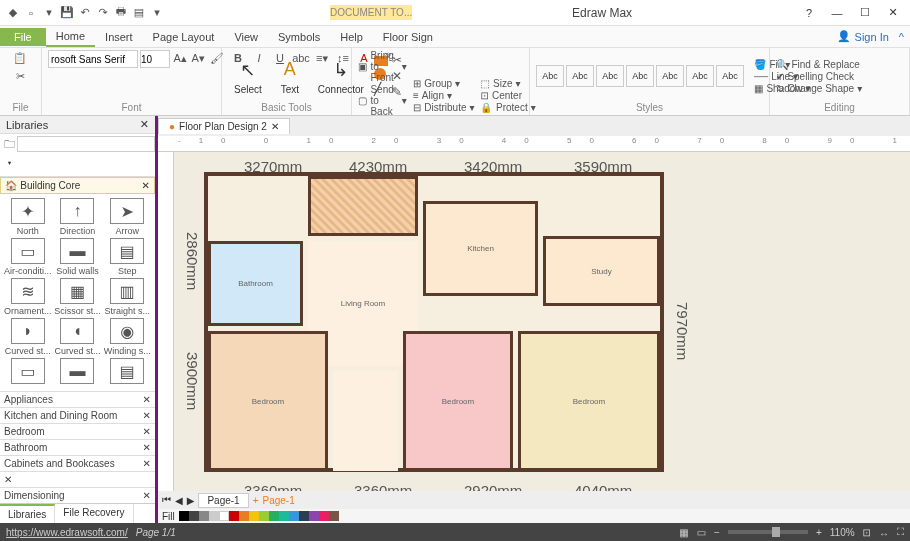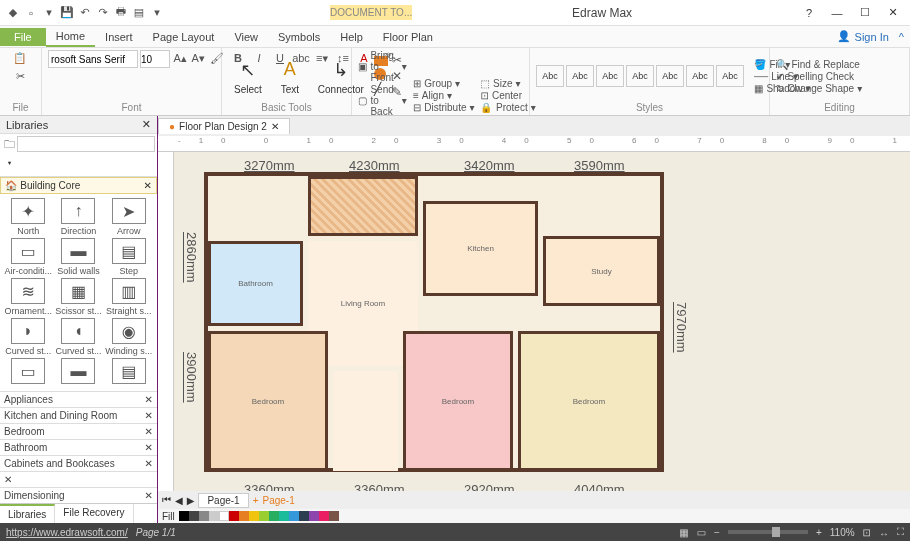--- a/index.html
+++ b/index.html
@@ -24,21 +24,21 @@
 .font-select { width: 90px; height: 18px; border: 1px solid #ccc; font-size: 10px; padding: 0 2px; }
 .size-select { width: 30px; height: 18px; border: 1px solid #ccc; font-size: 10px; }
 .toolbar-btn { width: 16px; height: 16px; display: inline-flex; align-items: center; justify-content: center; font-size: 11px; color: #555; }
 .big-btn { display: flex; flex-direction: column; align-items: center; gap: 2px; padding: 2px 6px; font-size: 10px; }
 .big-btn .icon { width: 24px; height: 24px; display:flex; align-items:center; justify-content:center; font-size:18px; }
 .arrange-col { display: flex; flex-direction: column; gap: 1px; font-size: 10px; }
 .arrange-col div { display: flex; align-items: center; gap: 3px; color:#555; }
 .styles-strip { display: flex; gap: 2px; align-items: center; }
 .style-box { width: 28px; height: 22px; border: 1px solid #ccc; font-size: 9px; display: flex; align-items: center; justify-content: center; }
 .main { display: flex; height: 407px; }
-.sidebar-left { width: 158px; border-right: 1px solid #701a75; display: flex; flex-direction: column; }
+.sidebar-left { width: 158px; border-right: 3px solid #701a75; display: flex; flex-direction: column; }
 .sidebar-header { background: #f0f0f0; padding: 2px 6px; font-size: 11px; display: flex; align-items: center; justify-content: space-between; border-bottom: 1px solid #ddd; }
 .lib-search-row { display:flex; padding:2px 4px; gap:2px; border-bottom:1px solid #ddd;}
 .lib-search-row input { flex:1; border:1px solid #ccc; height:16px; font-size:10px; padding:0 2px;}
 .lib-search-row span { width:16px; text-align:center; }
 .lib-cat { background: #fef9e6; border: 1px solid #e0d080; padding: 2px 4px; font-size: 10px; display: flex; align-items: center; gap:4px; justify-content:space-between; }
 .lib-grid { display: grid; grid-template-columns: repeat(3, 1fr); gap: 2px; padding: 4px; }
 .lib-item { display: flex; flex-direction: column; align-items: center; font-size: 9px; color: #555; }
 .lib-item .shape { width: 34px; height: 26px; border: 1px solid #888; display:flex; align-items:center; justify-content:center; font-size:16px; margin-bottom:2px; background:#fff;}
 .lib-collapsed { border-top:1px solid #ddd; padding:2px 4px; font-size:10px; display:flex; justify-content:space-between; color:#444;}
 .lib-tabs { display:flex; border-top:1px solid #ccc; font-size:10px; }
@@ -46,21 +46,21 @@
 .lib-tabs div.active { background:#fff; border-top:2px solid #87b84e; }
 .canvas-area { flex: 1; display: flex; flex-direction: column; background: #f5f5f5; position:relative; }
 .doc-tab-row { height: 20px; display:flex; align-items:center; background:#eee; }
 .doc-tab { background:#fff; border:1px solid #ccc; border-bottom:none; padding:2px 10px; font-size:10px; display:flex; align-items:center; gap:4px;}
 .ruler-h { height: 16px; background:#fff; border-bottom:1px solid #ccc; font-size:8px; color:#888; padding-left:20px; letter-spacing:18px; white-space:nowrap; overflow:hidden;}
 .canvas-body { flex:1; display:flex; }
 .ruler-v { width:16px; background:#fff; border-right:1px solid #ccc; }
 .drawing { flex:1; background:#f0ece0; position:relative; overflow:hidden;}
 .floorplan { position:absolute; left:30px; top:20px; width:460px; height:300px; background:#f6efe0; border:4px solid #5a3a2a;}
 .room { position:absolute; border:3px solid #5a3a2a; font-size:8px; display:flex; align-items:center; justify-content:center; color:#666;}
-.dims { position:absolute; font-size:13px; color:#555;text-decoration:underline; }
+.dims { position:absolute; font-size:15px; color:#555; }
 .page-tabs { height:18px; background:#eee; display:flex; align-items:center; gap:4px; padding:0 4px; font-size:10px;}
 .page-tabs .ptab { background:#fff; border:1px solid #ccc; padding:1px 8px; }
 .color-row { height:14px; display:flex; align-items:center; gap:0; padding-left:4px;}
 .color-row span:first-child { font-size:10px; margin-right:4px;}
 .swatch { width:10px; height:10px; display:inline-block;}
 .statusbar { height:18px; background:#444; color:#ccc; display:flex; align-items:center; font-size:10px; padding:0 6px;}
 .statusbar .right { margin-left:auto; display:flex; gap:8px; align-items:center;}
 .zoom-track { width:80px; height:4px; background:#666; position:relative;}
 .zoom-track .thumb { position:absolute; left:55%; top:-3px; width:8px; height:10px; background:#aaa;}
 </style>
@@ -90,21 +90,21 @@
 </div>
 
 <div class="menubar">
   <div class="file-tab">File</div>
   <div class="menu-item active">Home</div>
   <div class="menu-item">Insert</div>
   <div class="menu-item">Page Layout</div>
   <div class="menu-item">View</div>
   <div class="menu-item">Symbols</div>
   <div class="menu-item">Help</div>
-  <div class="menu-item">Floor Plan</div>
+  <div class="menu-item">Floor Sign</div>
   <div class="signin">
     <span class="user-icon">👤</span>
     <span>Sign In</span>
     <span style="margin-left:6px;">^</span>
   </div>
 </div>
 
 <div class="ribbon">
   <div class="ribbon-group" style="width:42px;">
     <div class="content" style="flex-direction:column; gap:2px;">

